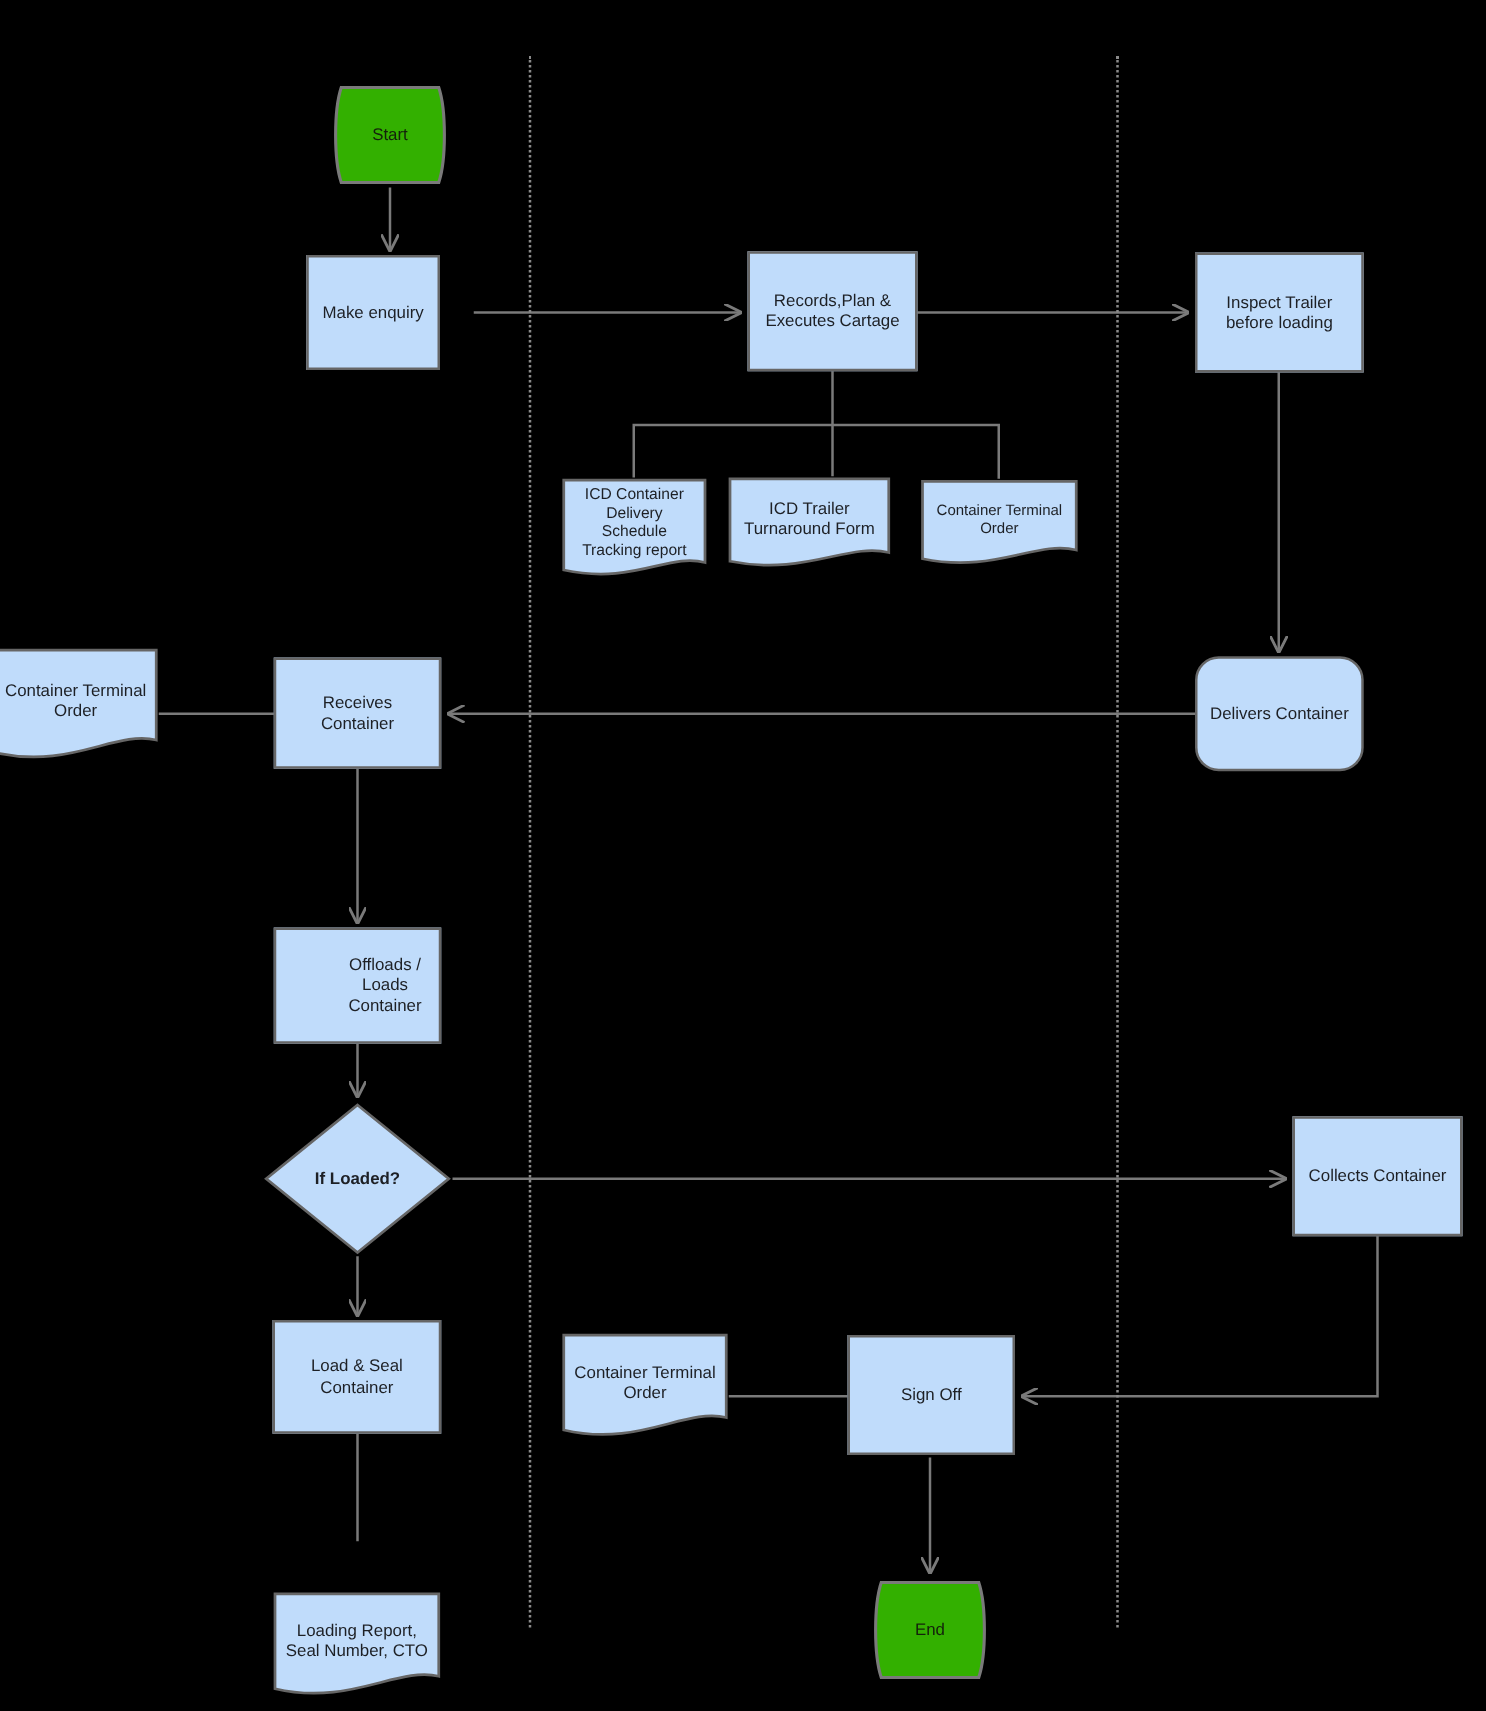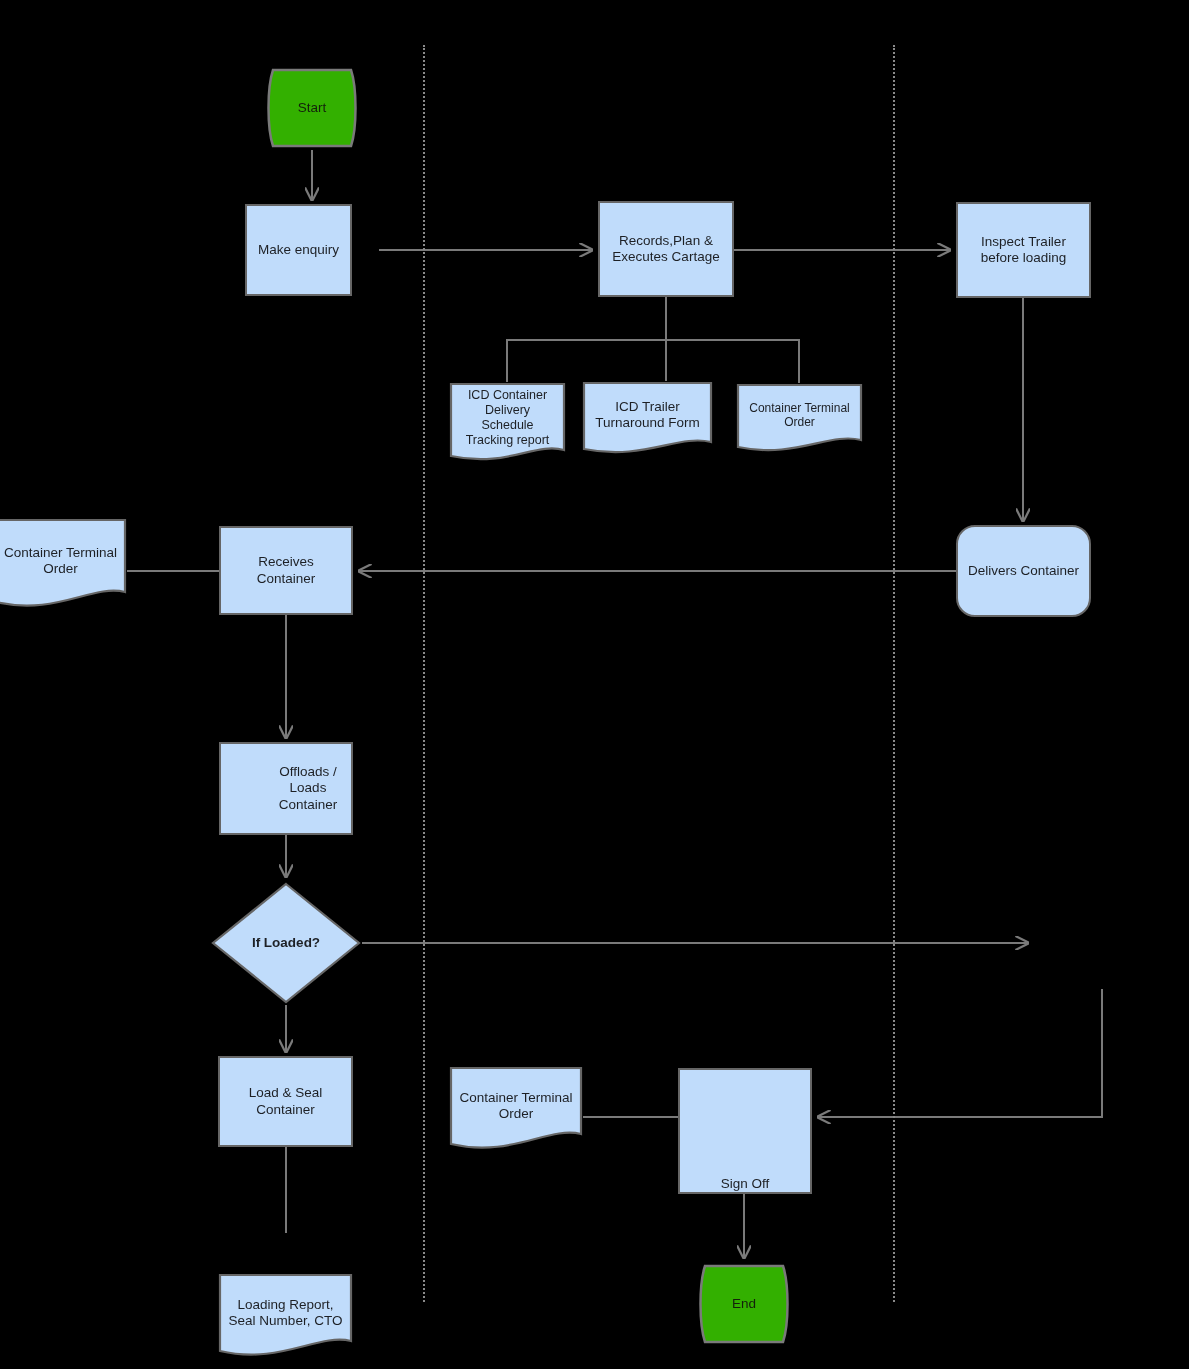--- a/index.html
+++ b/index.html
@@ -221,35 +221,38 @@
 Container</span>
   </div>
 
   <div class="node decision" style="left:210px; top:881px; width:152px; height:124px;">
     <svg class="dshape" viewBox="0 0 152 124" preserveAspectRatio="none">
       <path d="M 76 3 L 149 62 L 76 121 L 3 62 Z" fill="#c0dcfb" stroke="#666666" stroke-width="2.2"></path>
     </svg>
     <span class="lbl">If Loaded?</span>
   </div>
 
+  <div class="node proc" style="left:1034px; top:893px; width:136px; height:96px;">
+    <span class="lbl">Collects Container</span>
+  </div>
 
   <div class="node proc" style="left:218px; top:1056px; width:135px; height:91px;">
     <span class="lbl">Load &amp; Seal
 Container</span>
   </div>
 
   <div class="node docshape" style="left:449px; top:1066px; width:134px; height:94px;">
     <svg class="wshape" viewBox="0 0 134 94" preserveAspectRatio="none">
       <path d="M 2 2 L 132 2 L 132 68 C 99 60 62 92 2 78 Z" fill="#c0dcfb" stroke="#666666" stroke-width="2.2"></path>
     </svg>
     <span class="lbl">Container Terminal
 Order</span>
   </div>
 
-  <div class="node proc" style="left:678px; top:1068px; width:134px; height:126px;align-items:flex-end;">
+  <div class="node proc" style="left:678px; top:1068px; width:134px; height:96px;">
     <span class="lbl">Sign Off</span>
   </div>
 
   <div class="node docshape" style="left:218px; top:1273px; width:135px; height:94px;">
     <svg class="wshape" viewBox="0 0 135 94" preserveAspectRatio="none">
       <path d="M 2 2 L 133 2 L 133 68 C 100 60 62 92 2 78 Z" fill="#c0dcfb" stroke="#666666" stroke-width="2.2"></path>
     </svg>
     <span class="lbl">Loading Report,
 Seal Number, CTO</span>
   </div>

